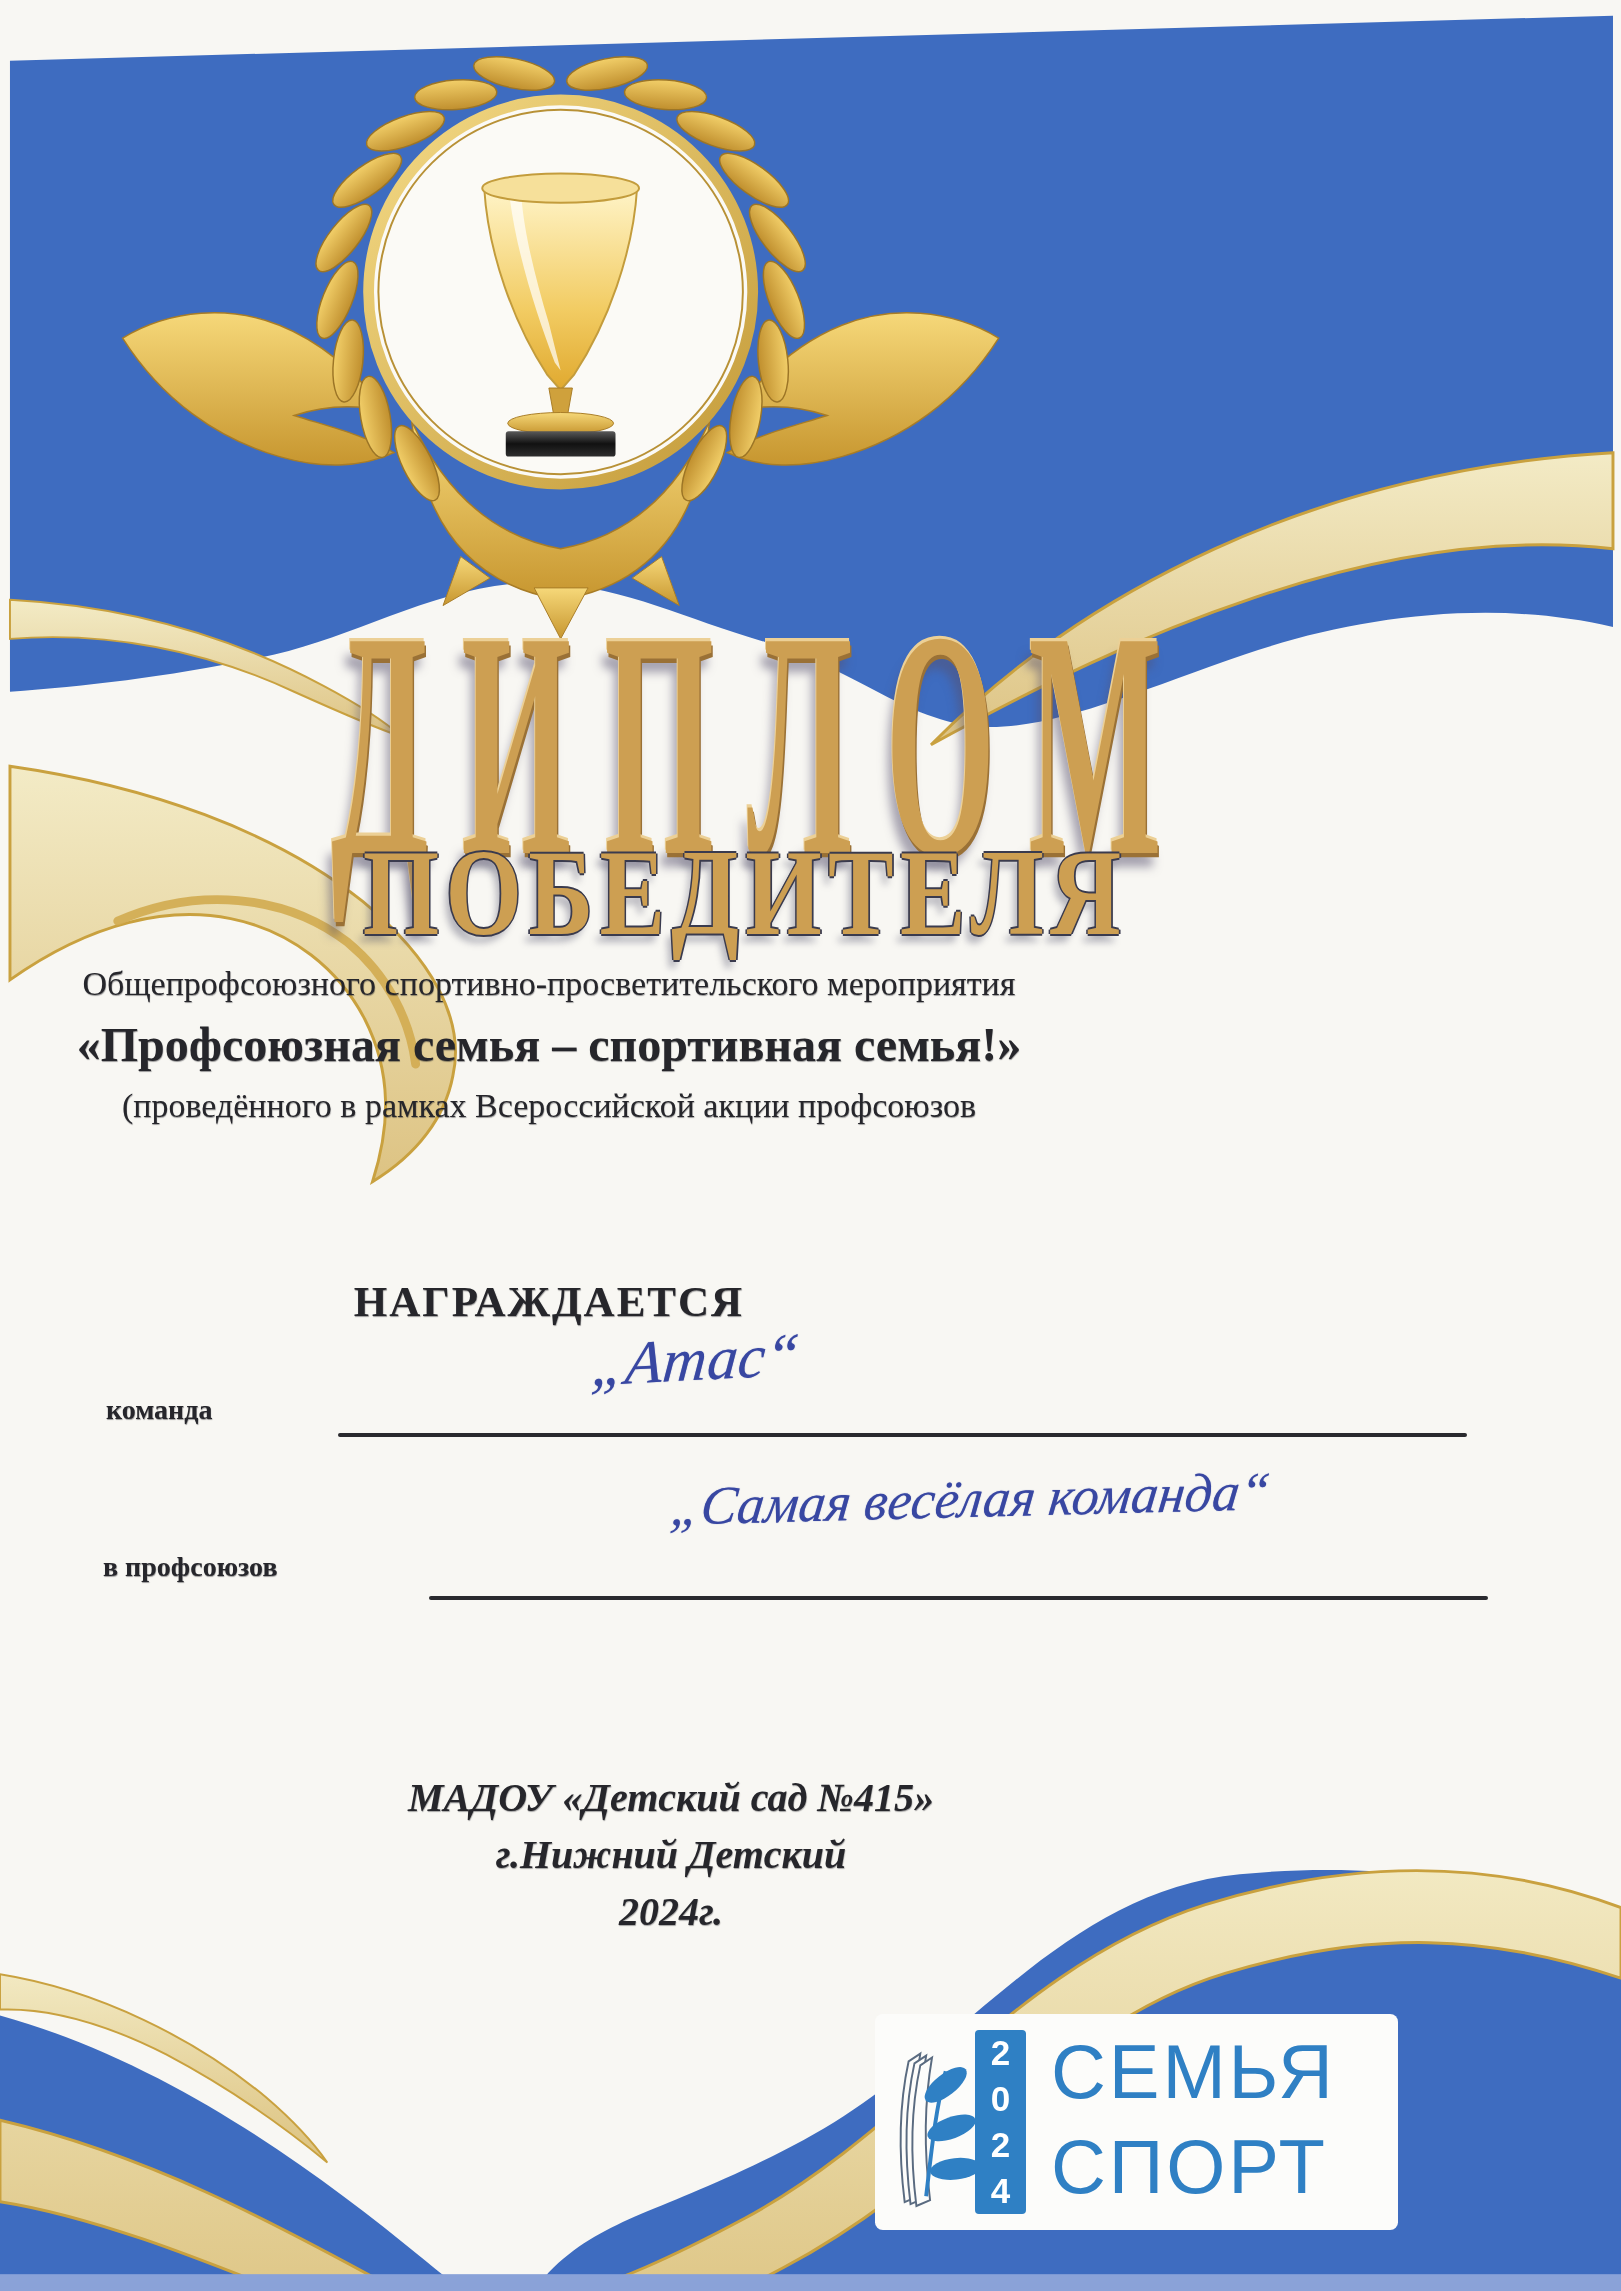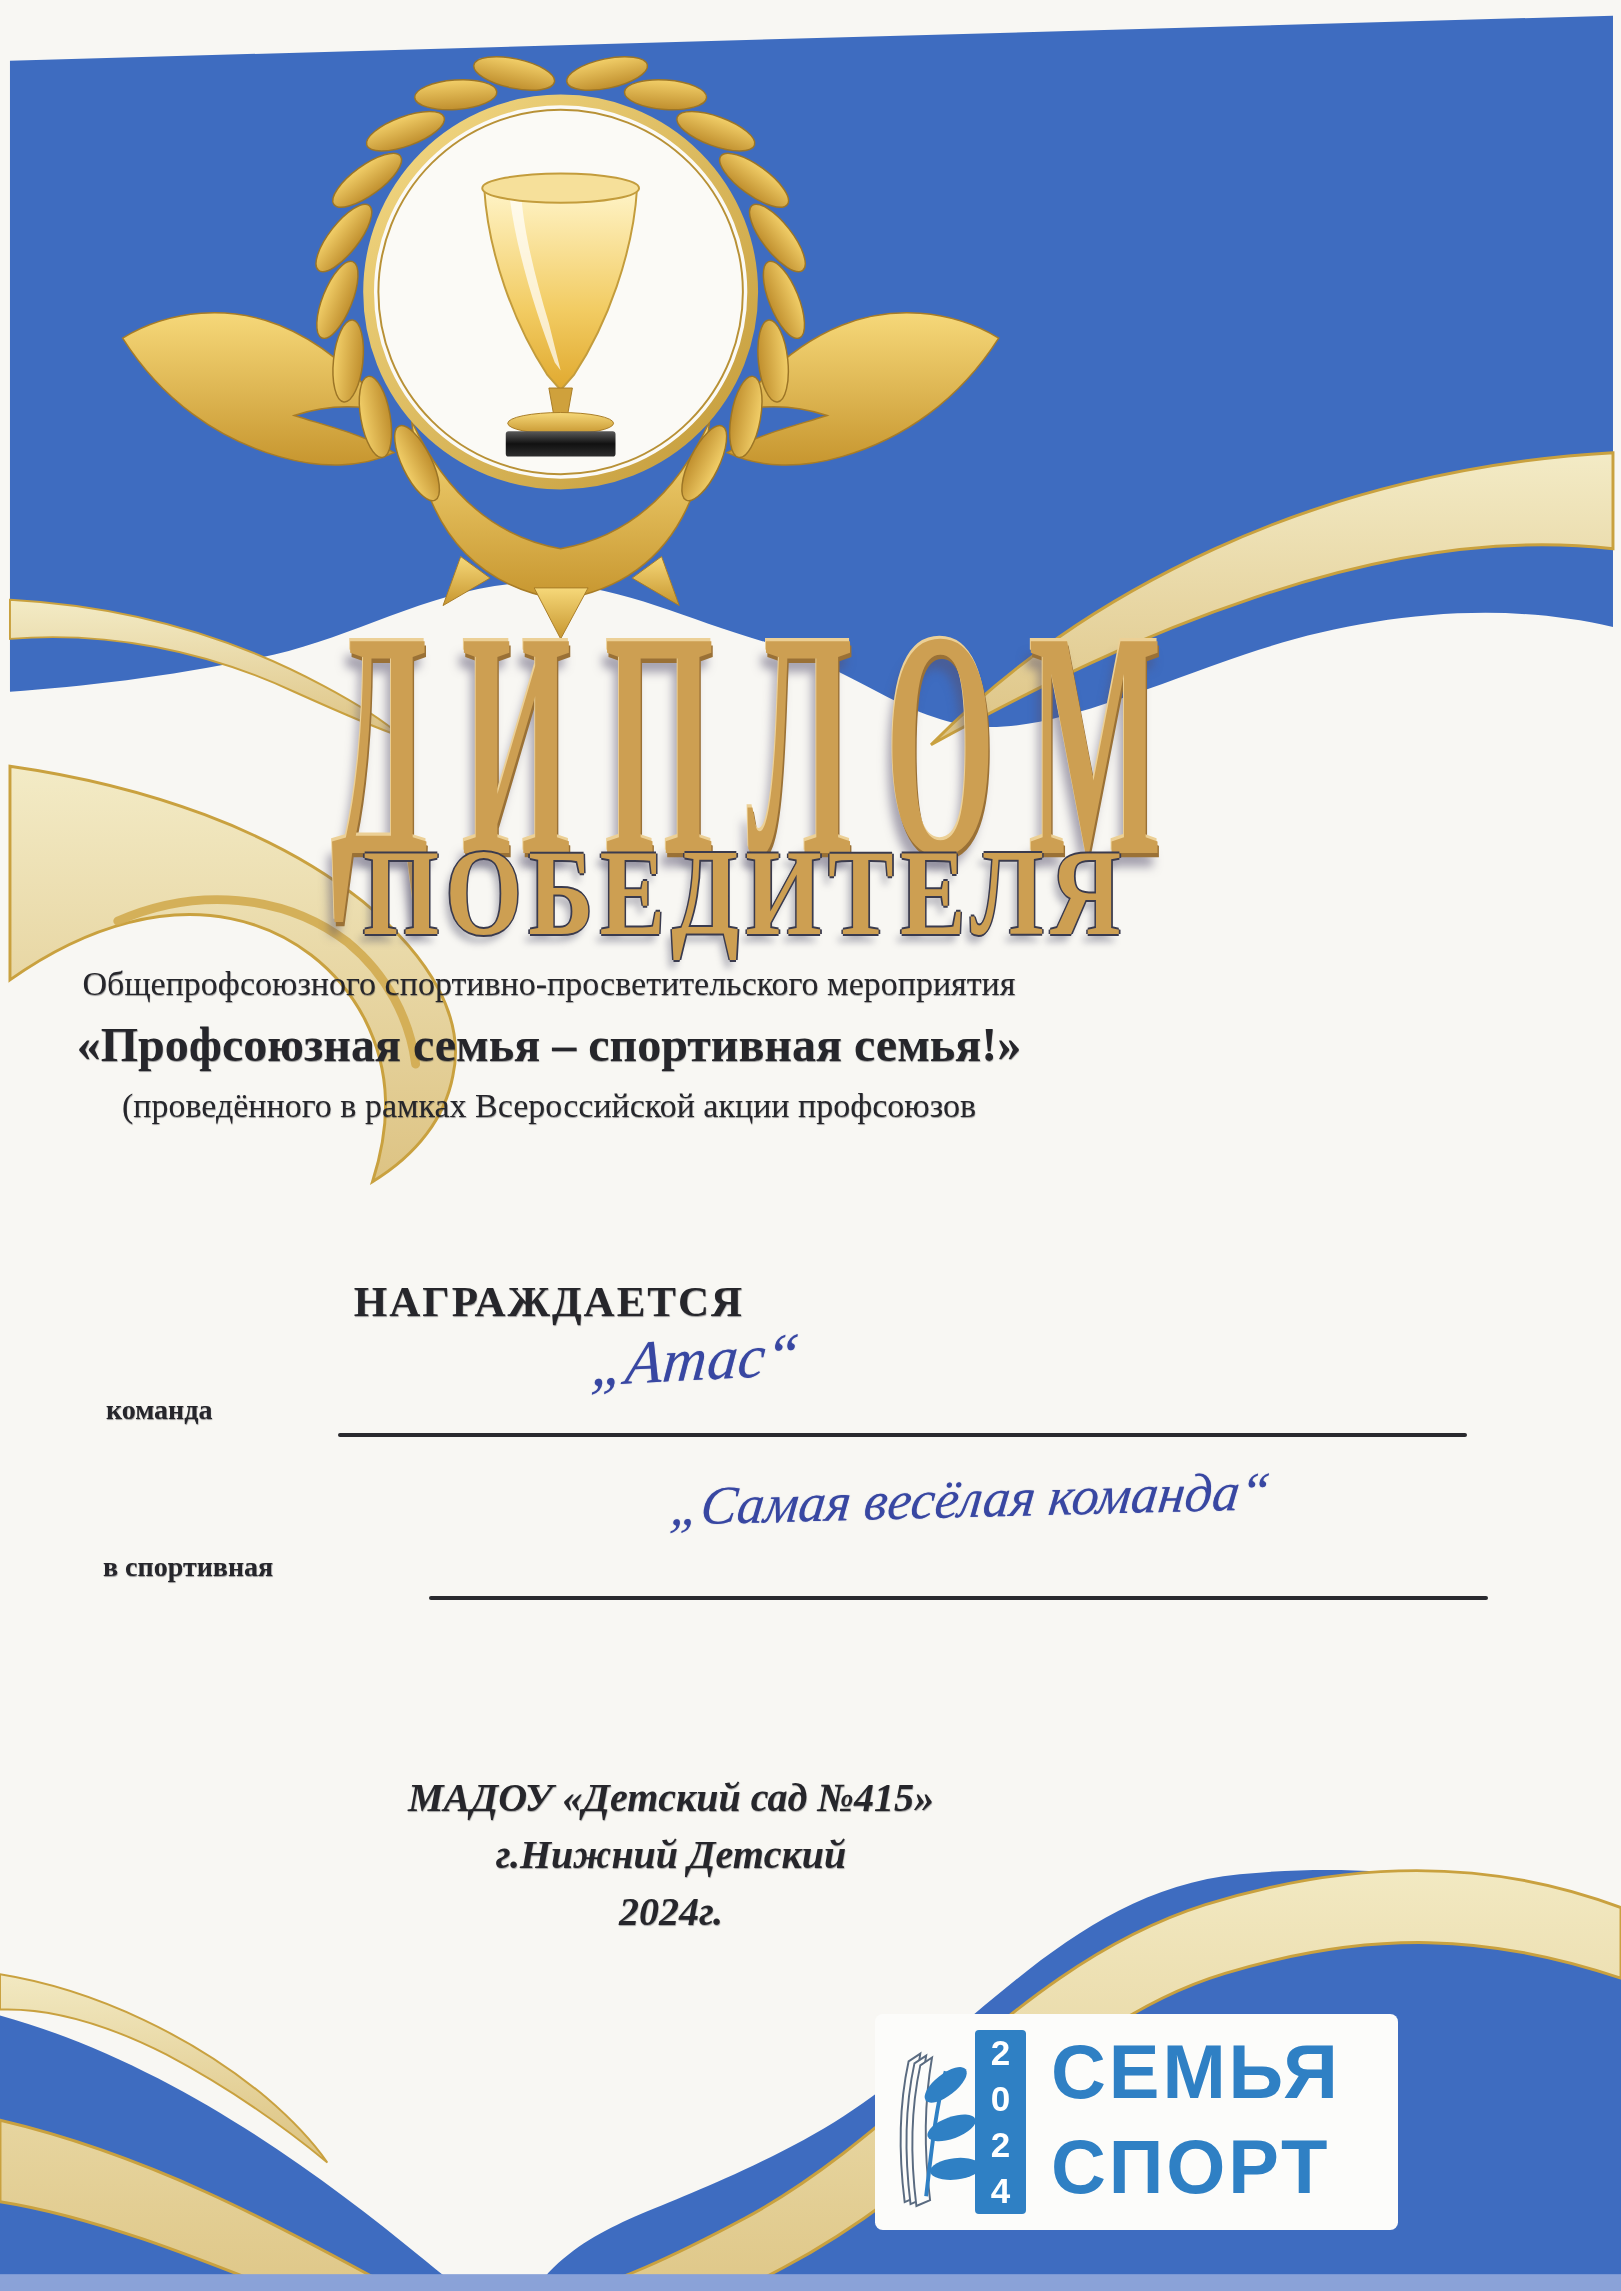--- a/index.html
+++ b/index.html
@@ -52,21 +52,21 @@
     position:absolute;left:100px;top:15.7px;width:51px;height:184px;
     background:var(--logo-blue,#2f80c4);border-radius:3.9px;
     display:flex;flex-direction:column;justify-content:space-around;align-items:center;
   }
   .logo-year-bar span{
     font-family:"Liberation Sans","DejaVu Sans",sans-serif;font-weight:bold;
     font-size:35px;line-height:39px;color:#ffffff;
   }
   .logo-text{
     position:absolute;left:176px;top:9.8px;width:333px;
-    font-family:"Liberation Sans","DejaVu Sans",sans-serif;font-weight:bold;
+    font-family:"Liberation Sans","DejaVu Sans",sans-serif;font-weight:normal;
     font-size:76px;line-height:95px;letter-spacing:2.9px;color:var(--logo-blue,#2f80c4);
     text-align:left;white-space:nowrap;
   }
   .logo-mark{position:absolute;left:15.7px;top:13.7px;}
 </style>
 </head>
 <body>
 
 <div id="page">
 
@@ -181,21 +181,21 @@
     <p class="b">«Профсоюзная семья – спортивная семья!»</p>
     <p>(проведённого в рамках Всероссийской акции профсоюзов</p>
   </div>
 
   <div class="abs award">НАГРАЖДАЕТСЯ</div>
 
   <div class="abs field-label" style="top:1394px;left:106px">команда</div>
   <div class="abs rule" style="top:1433px;left:338px;width:1129px"></div>
   <div class="abs hand hand-team">„Атас“</div>
 
-  <div class="abs field-label" style="top:1551px;left:103px">в спортивная</div>
+  <div class="abs field-label" style="top:1551px;left:103px">в профсоюзов</div>
   <div class="abs rule" style="top:1596px;left:429px;width:1059px"></div>
   <div class="abs hand hand-nom">„Самая весёлая команда“</div>
 
   <div class="abs issuer">
     <p>МАДОУ «Детский сад №415»</p>
     <p>г.Нижний Детский</p>
     <p>2024г.</p>
   </div>
 
   <svg class="abs" style="top:1831px;left:0" width="1621" height="461" viewBox="0 0 1654 470">

